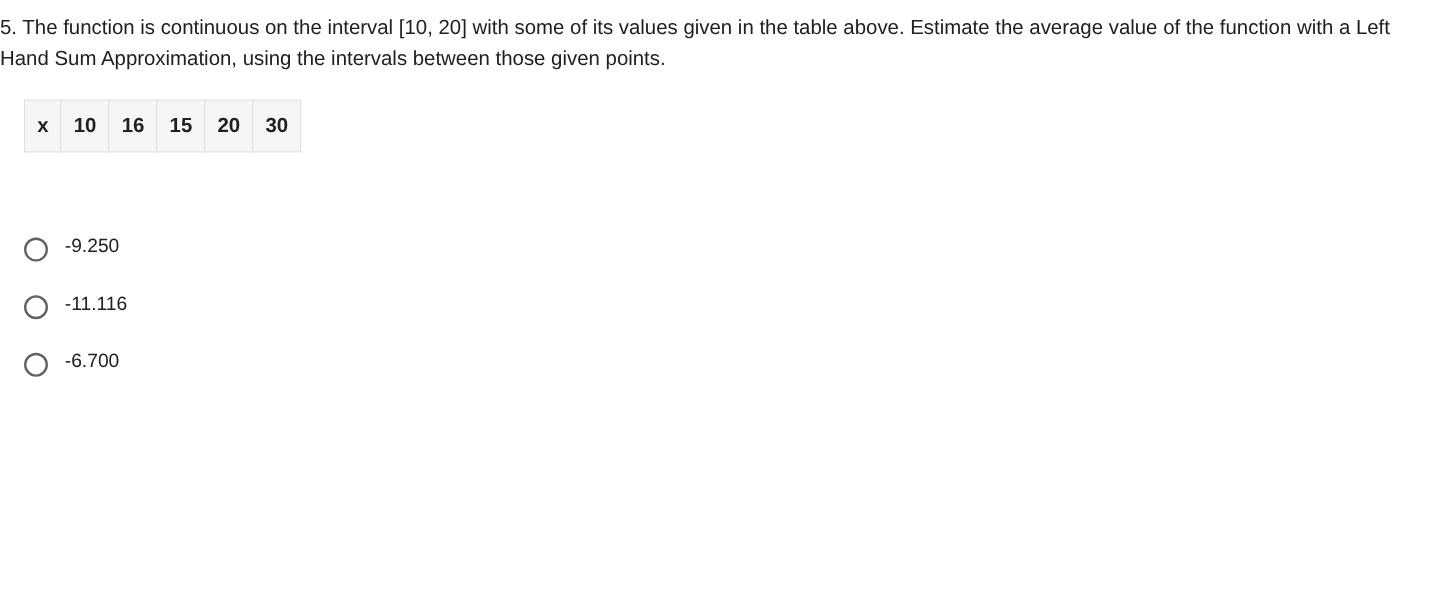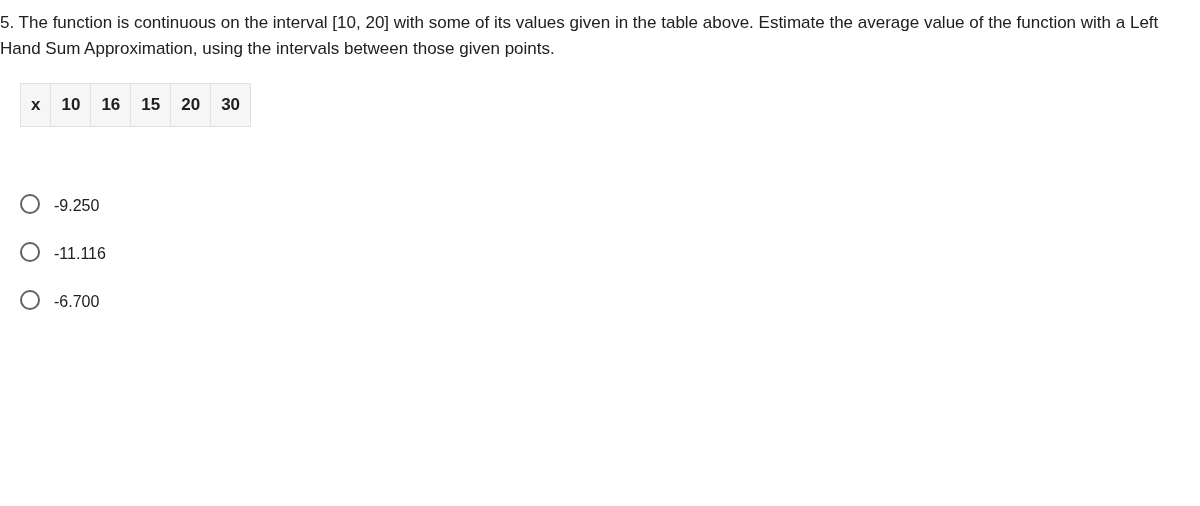--- a/index.html
+++ b/index.html
@@ -42,21 +42,21 @@
     }
     .header-row td {
       background: #f6f6f6;
       font-weight: bold;
     }
     .options-wrapper {
       margin-left: 20px;
     }
     .option-row {
       display: flex;
-      align-items: flex-start;
+      align-items: flex-end;
       margin-bottom: 24px;
     }
     .radio-circle {
       width: 20px;
       height: 20px;
       border: 2px solid #5f6368;
       border-radius: 50%;
       margin-right: 14px;
       flex-shrink: 0;
     }

